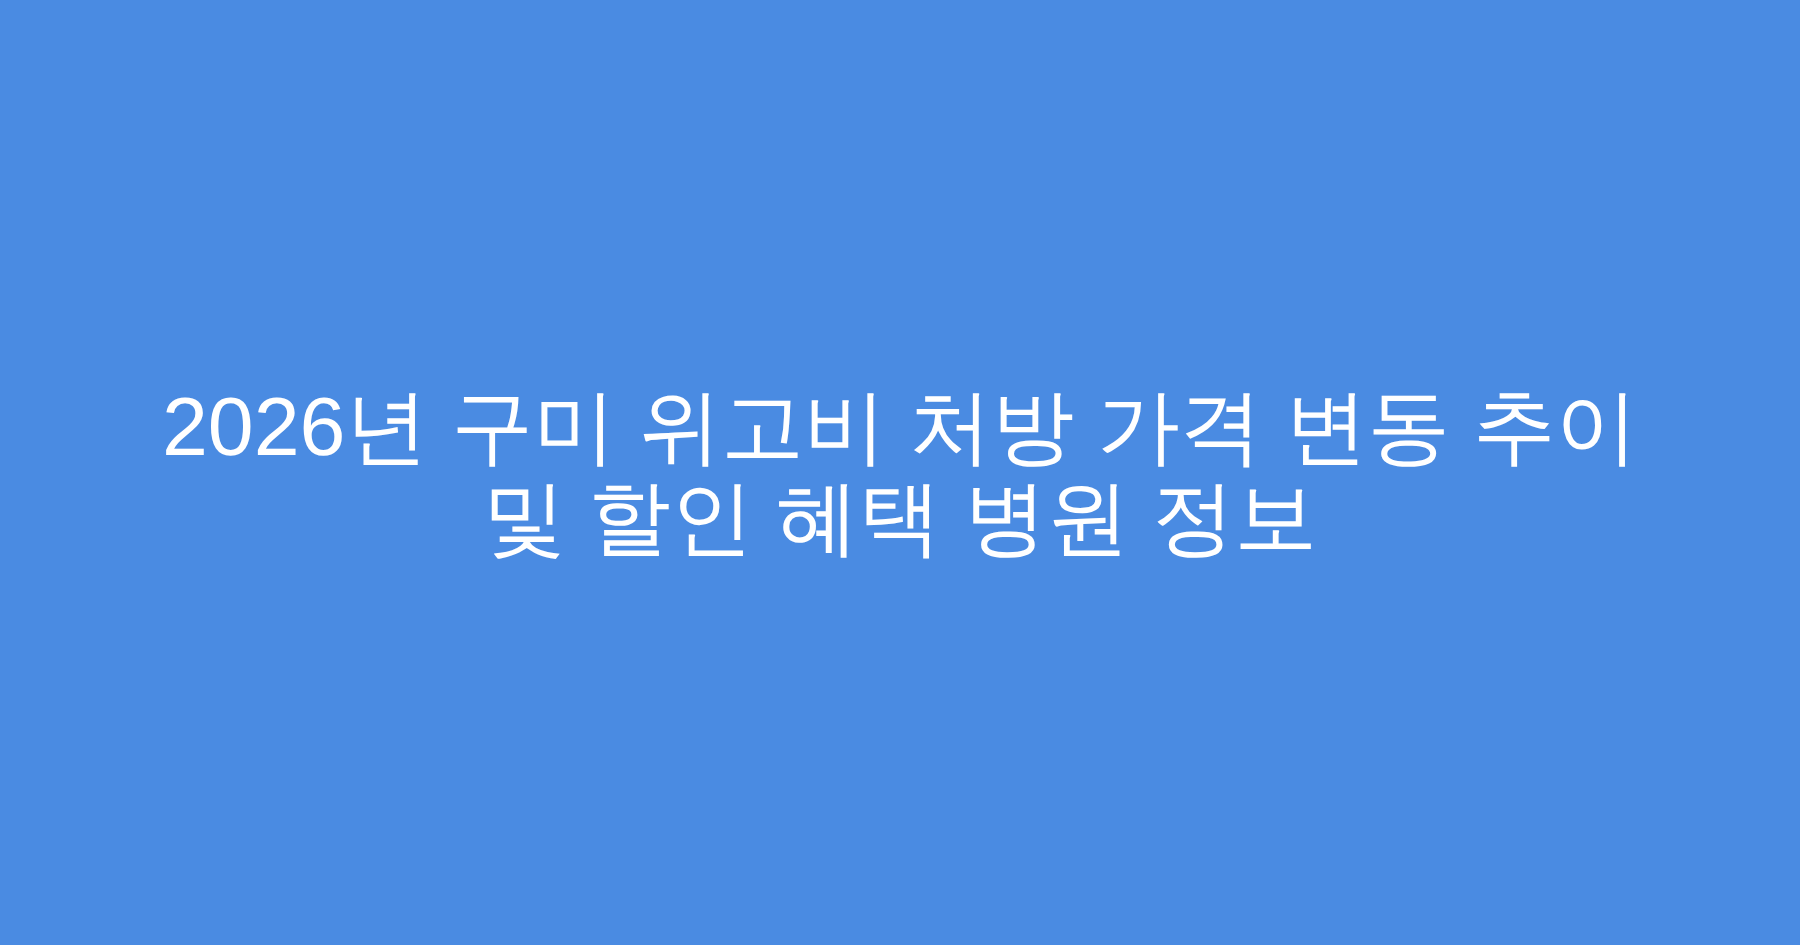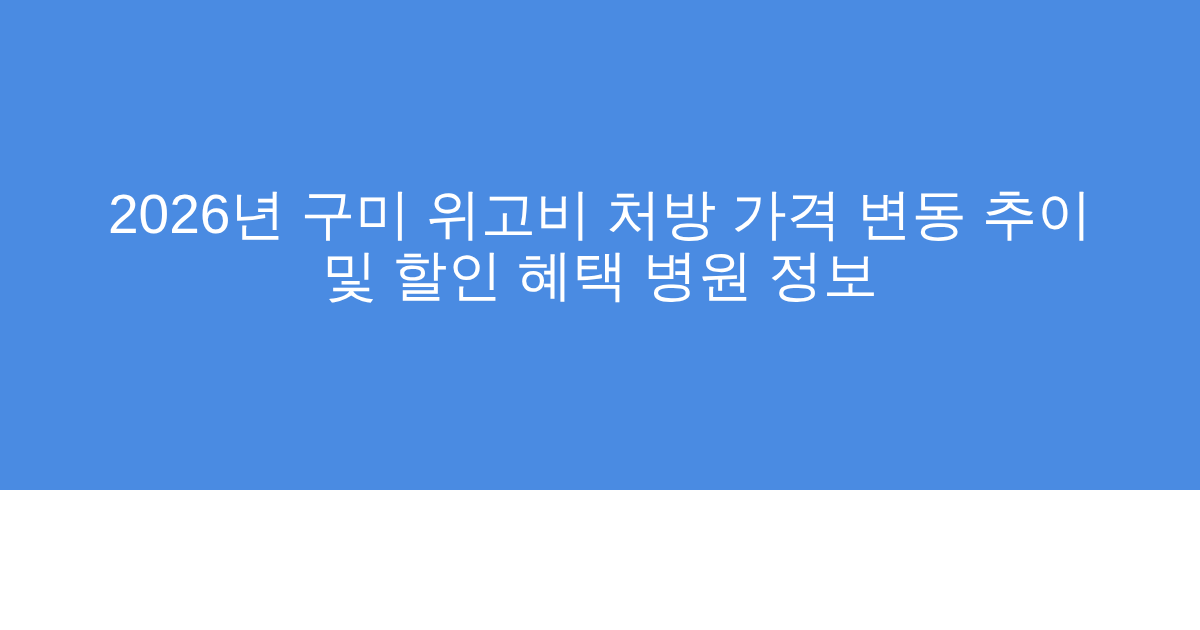--- a/index.html
+++ b/index.html
@@ -10,21 +10,21 @@
   body {
     width: 1200px;
     height: 630px;
     overflow: hidden;
     font-family: "Liberation Sans", "DejaVu Sans", sans-serif;
   }
   #og-card {
     position: relative;
     box-sizing: border-box;
     width: 1200px;
-    height: 490px;
+    height: 630px;
     background: #4A8BE2;
     display: flex;
     align-items: center;
     justify-content: center;
     overflow: hidden;
   }
   #headline {
     display: block;
     width: 1040px;
     max-width: 1040px;

